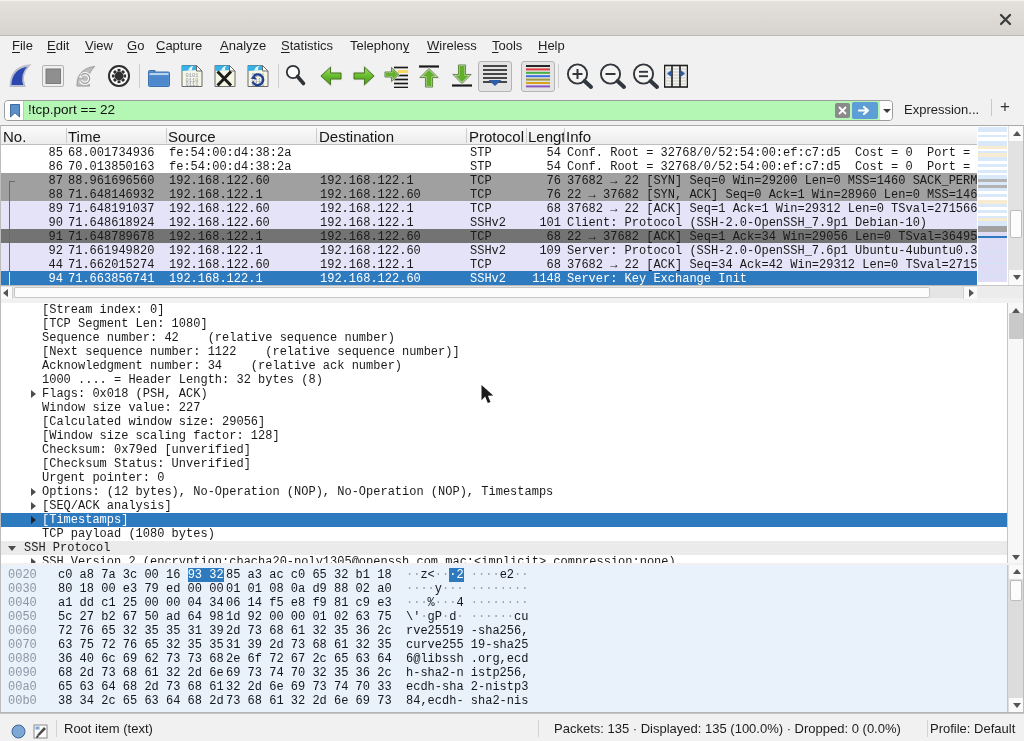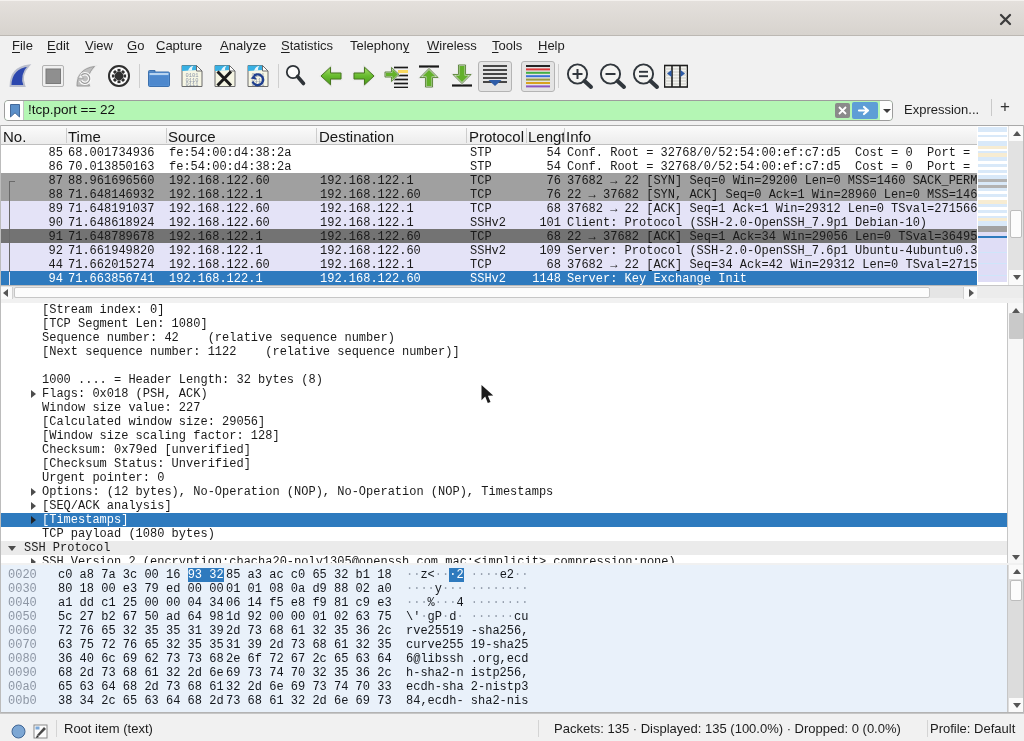--- a/index.html
+++ b/index.html
@@ -401,20 +401,21 @@
         <circle cx="17" cy="2" r="1.1"></circle>
         <circle cx="22" cy="2" r="1.1"></circle>
       </g>
     </svg>
 </div>
 <div id="details">
     <div class="drow" style="top:0px"><span class="tx" style="left:42px">[Stream index: 0]</span></div>
 <div class="drow" style="top:14px"><span class="tx" style="left:42px">[TCP Segment Len: 1080]</span></div>
 <div class="drow" style="top:28px"><span class="tx" style="left:42px">Sequence number: 42    (relative sequence number)</span></div>
 <div class="drow" style="top:42px"><span class="tx" style="left:42px">[Next sequence number: 1122    (relative sequence number)]</span></div>
+<div class="drow" style="top:56px"><span class="tx" style="left:42px">Acknowledgment number: 34    (relative ack number)</span></div>
 <div class="drow" style="top:70px"><span class="tx" style="left:42px">1000 .... = Header Length: 32 bytes (8)</span></div>
 <div class="drow" style="top:84px"><span class="tri" style="left:31px;border-left-color:#4c4c4c"></span><span class="tx" style="left:42px">Flags: 0x018 (PSH, ACK)</span></div>
 <div class="drow" style="top:98px"><span class="tx" style="left:42px">Window size value: 227</span></div>
 <div class="drow" style="top:112px"><span class="tx" style="left:42px">[Calculated window size: 29056]</span></div>
 <div class="drow" style="top:126px"><span class="tx" style="left:42px">[Window size scaling factor: 128]</span></div>
 <div class="drow" style="top:140px"><span class="tx" style="left:42px">Checksum: 0x79ed [unverified]</span></div>
 <div class="drow" style="top:154px"><span class="tx" style="left:42px">[Checksum Status: Unverified]</span></div>
 <div class="drow" style="top:168px"><span class="tx" style="left:42px">Urgent pointer: 0</span></div>
 <div class="drow" style="top:182px"><span class="tri" style="left:31px;border-left-color:#4c4c4c"></span><span class="tx" style="left:42px">Options: (12 bytes), No-Operation (NOP), No-Operation (NOP), Timestamps</span></div>
 <div class="drow" style="top:196px"><span class="tri" style="left:31px;border-left-color:#4c4c4c"></span><span class="tx" style="left:42px">[SEQ/ACK analysis]</span></div>

